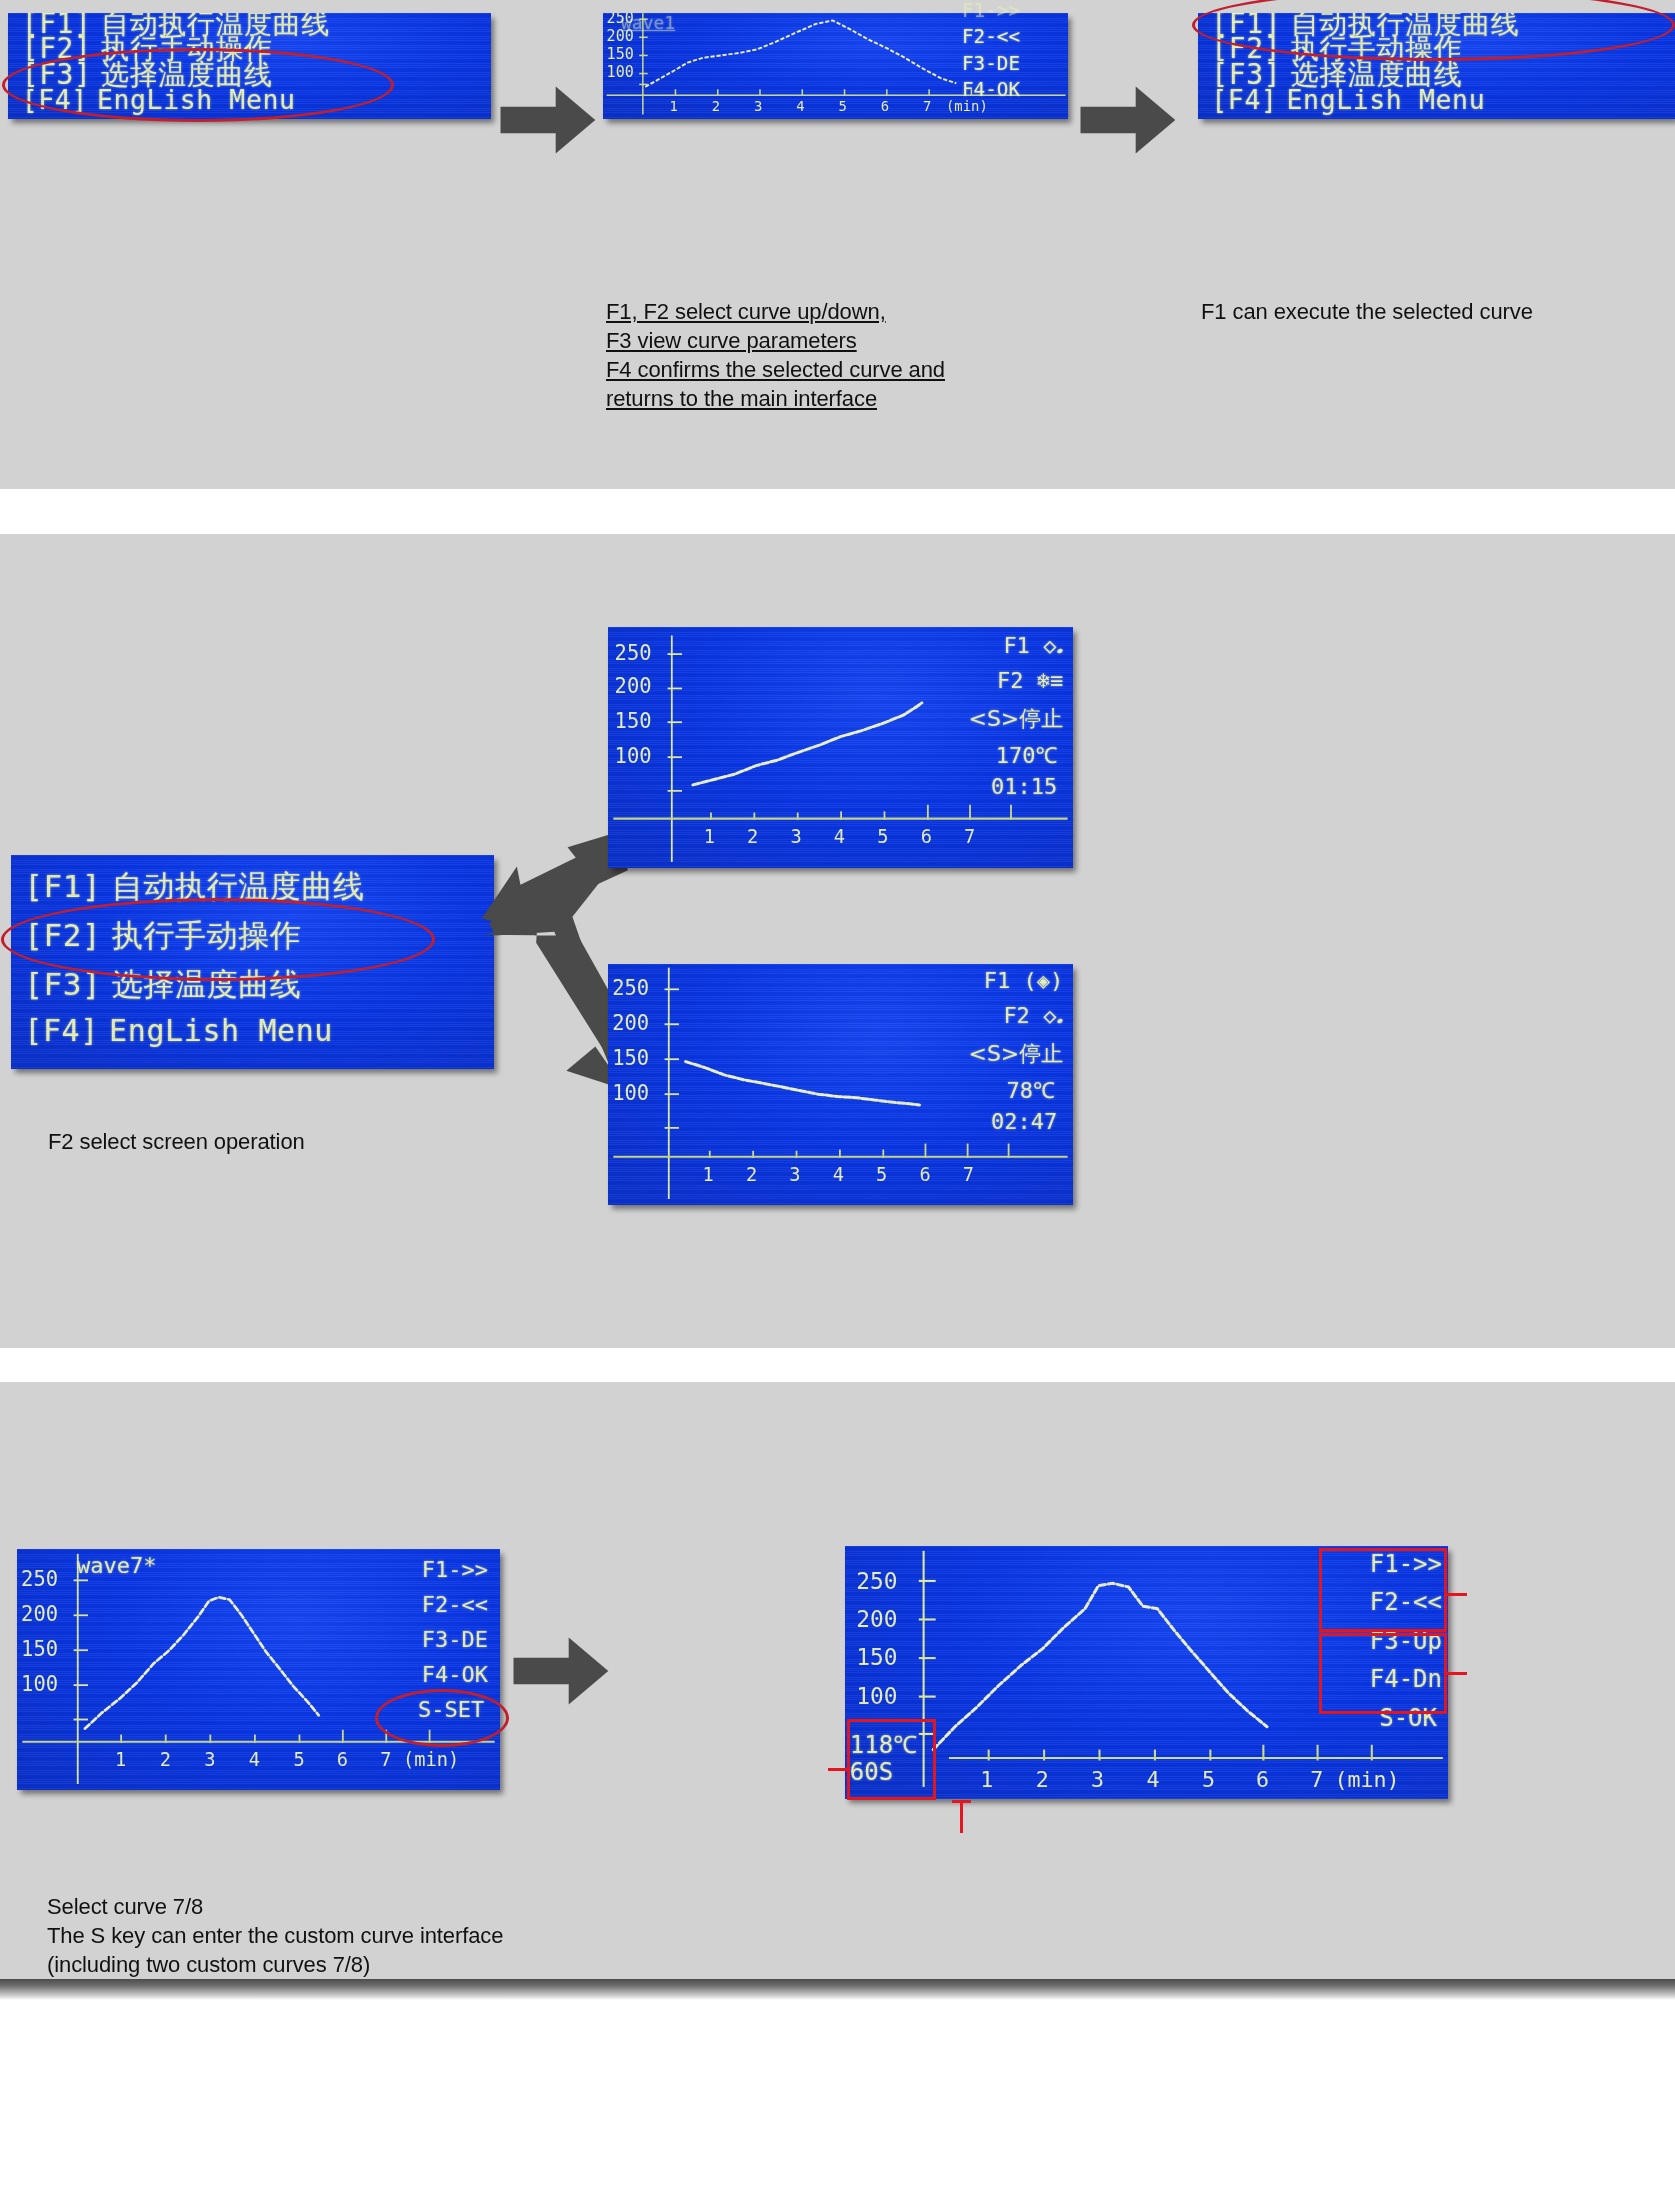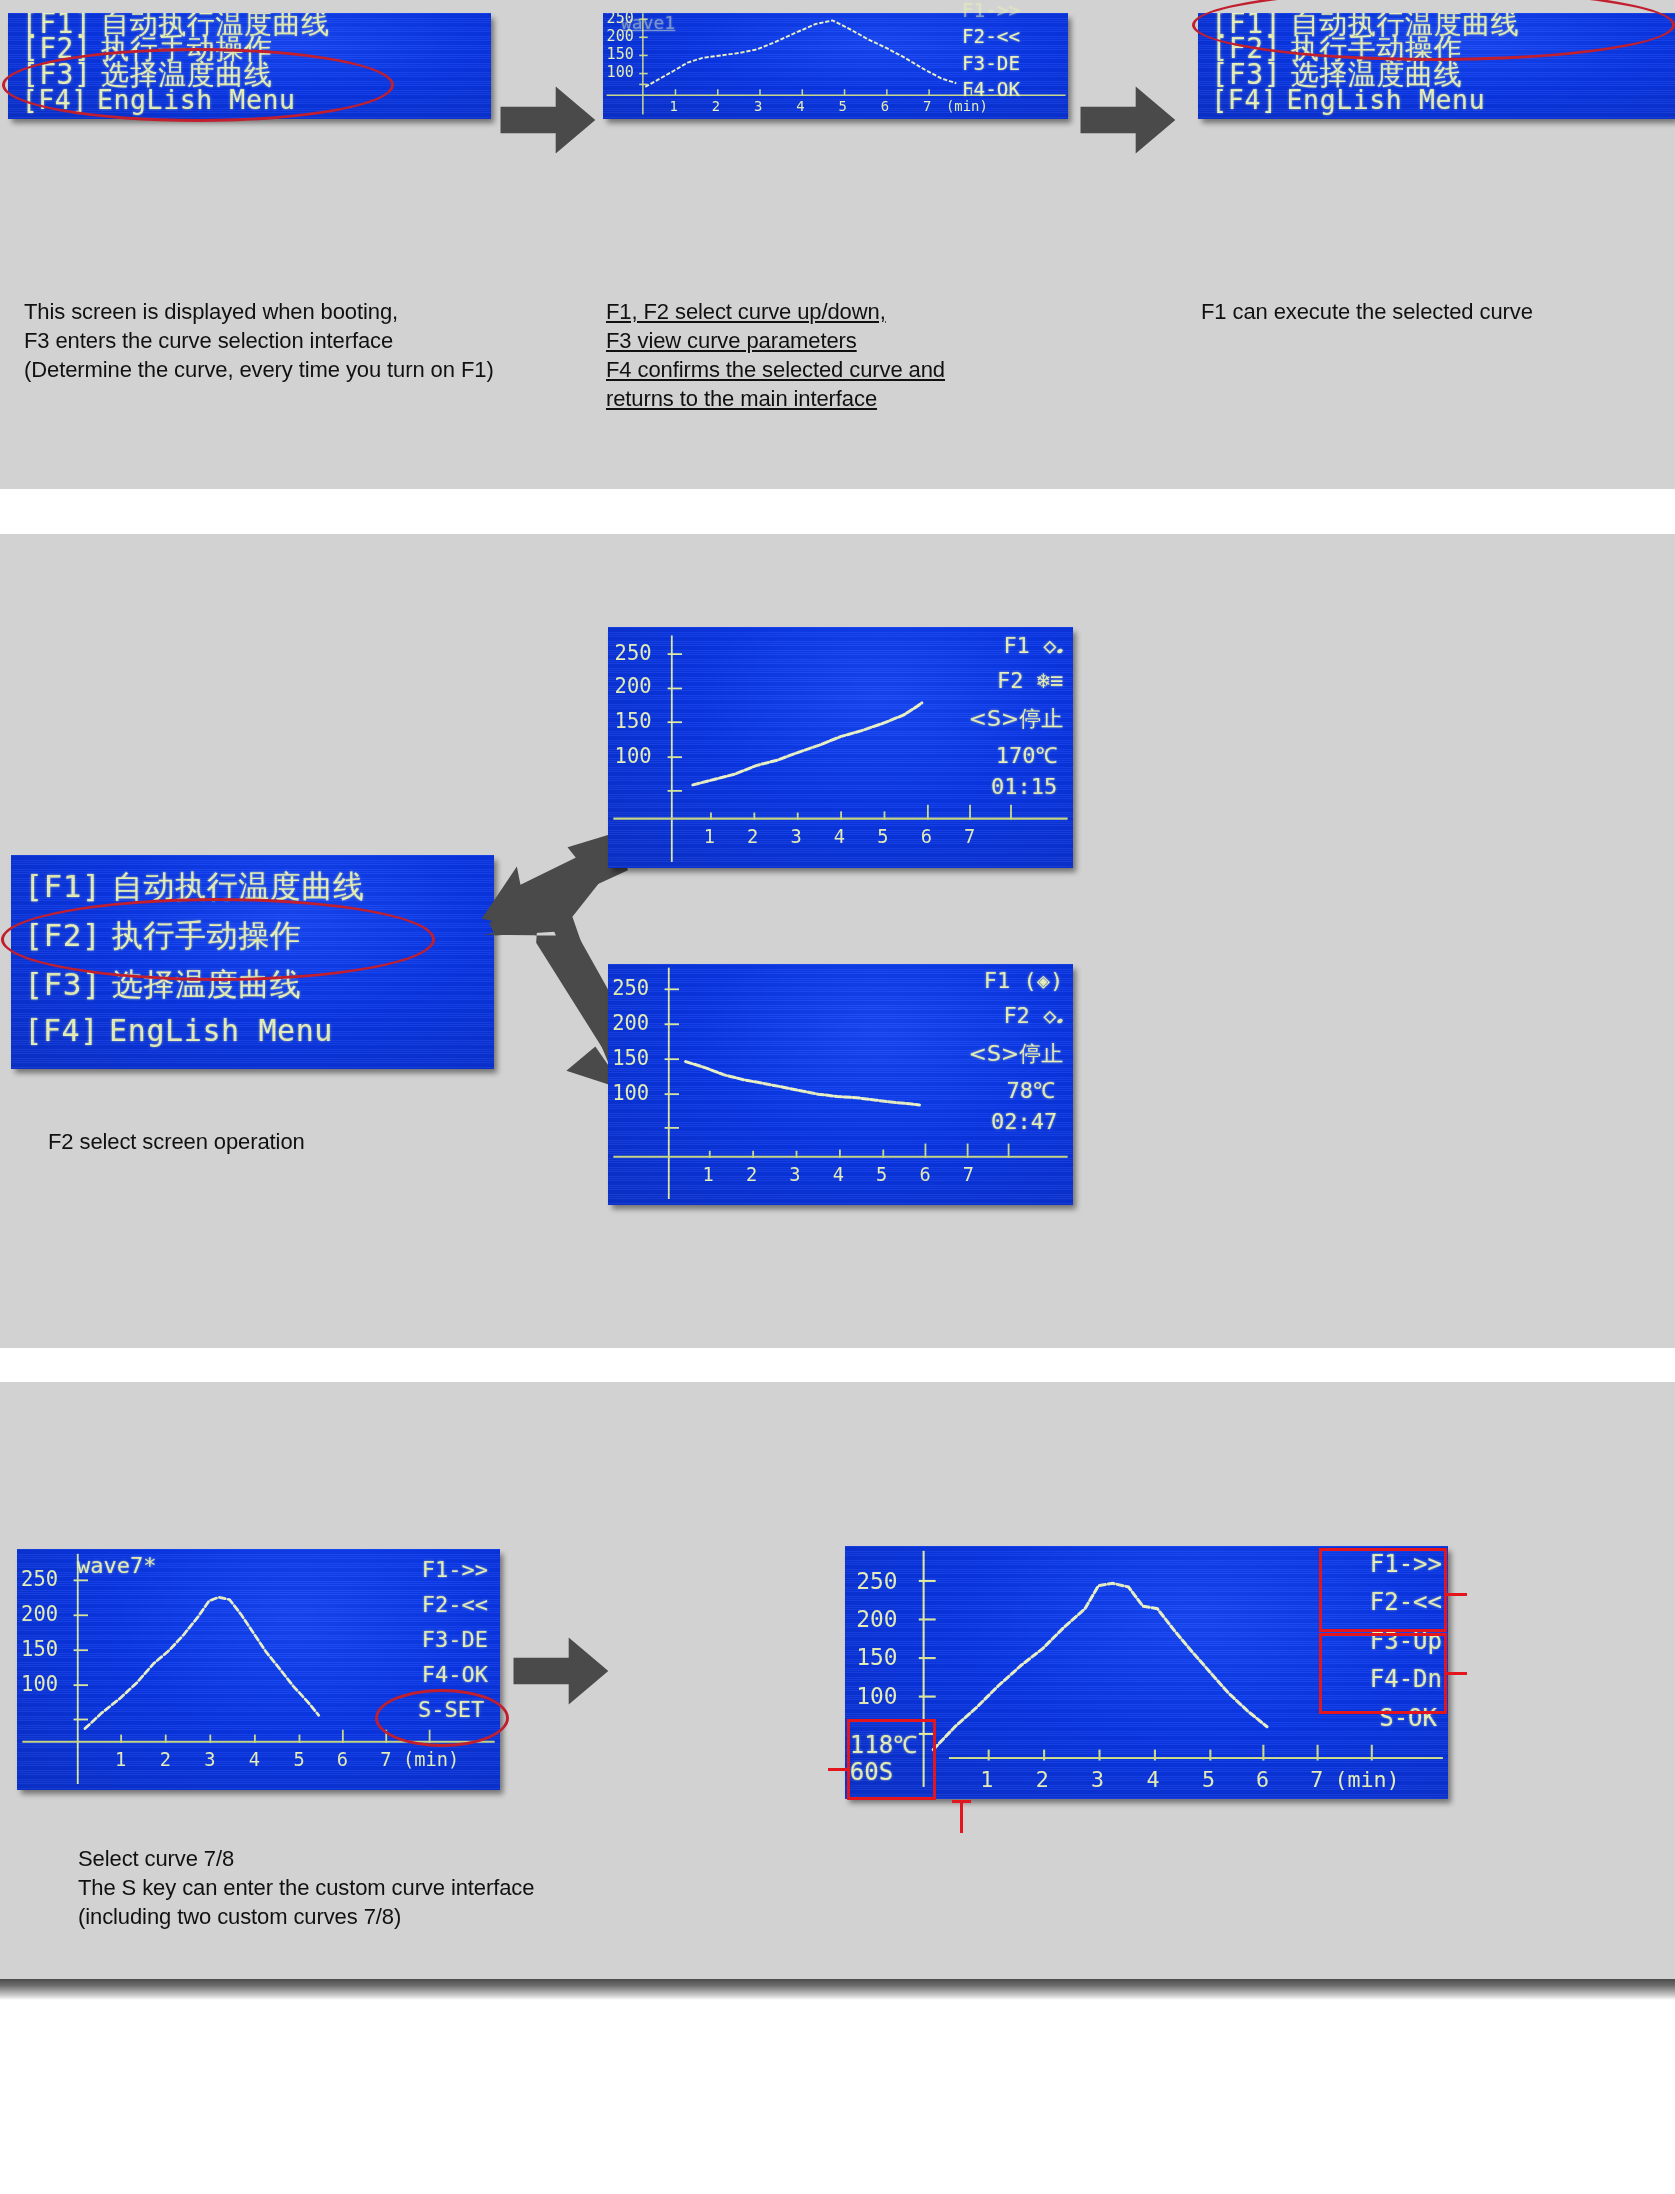--- a/index.html
+++ b/index.html
@@ -185,23 +185,20 @@
       <span class="menu-key">[F3]</span>
       <span class="cjk">选择温度曲线</span>
     </div>
     <div class="menu-row" style="top:71px; font-size:26.5px;">
       <span class="menu-key">[F4]</span>
       <span class="menu-key">EngLish Menu</span>
     </div>
   </div>
   <div class="ellipse" style="left:1192px; top:-11px; width:483px; height:72px;"></div>
 
-  <div class="caption" style="left:24px; top:297px; width:543px;">This screen is displayed when booting,
-F3 enters the curve selection interface
-(Determine the curve, every time you turn on F1)</div>
   <div class="caption" style="left:606px; top:297px; width:519px;text-decoration:underline;">F1, F2 select curve up/down,
 F3 view curve parameters
 F4 confirms the selected curve and
 returns to the main interface</div>
   <div class="caption" style="left:1201px; top:297px; width:483px;">F1 can execute the selected curve</div>
 
   <div class="lcd" style="left:11px; top:855px; width:483px; height:214px;">
     <div class="menu-row" style="top:11px; font-size:31px;">
       <span class="menu-key">[F1]</span>
       <span class="cjk">自动执行温度曲线</span>
@@ -428,18 +425,18 @@
 
   <div class="redbox" style="left:1319px; top:1548px; width:128px; height:84px;"></div>
   <div class="redbox" style="left:1319px; top:1633px; width:128px; height:81px;"></div>
   <div class="redbox" style="left:847px; top:1719px; width:89px; height:81px;"></div>
   <div class="redtick" style="left:1446px; top:1593px; width:20.5px; height:3px;"></div>
   <div class="redtick" style="left:1446px; top:1672px; width:20.5px; height:3px;"></div>
   <div class="redtick" style="left:828px; top:1768px; width:22px; height:3px;"></div>
   <div class="redtick" style="left:960px; top:1800px; width:3px; height:33px;"></div>
   <div class="redtick" style="left:952px; top:1800px; width:19.3px; height:3px;"></div>
 
-  <div class="caption" style="left:47px; top:1844px; width:664px;margin-left:31px;">Select curve 7/8
+  <div class="caption" style="left:47px; top:1892px; width:664px;">Select curve 7/8
 The S key can enter the custom curve interface
 (including two custom curves 7/8)</div>
 
 </div>
 
 
 </body></html>

